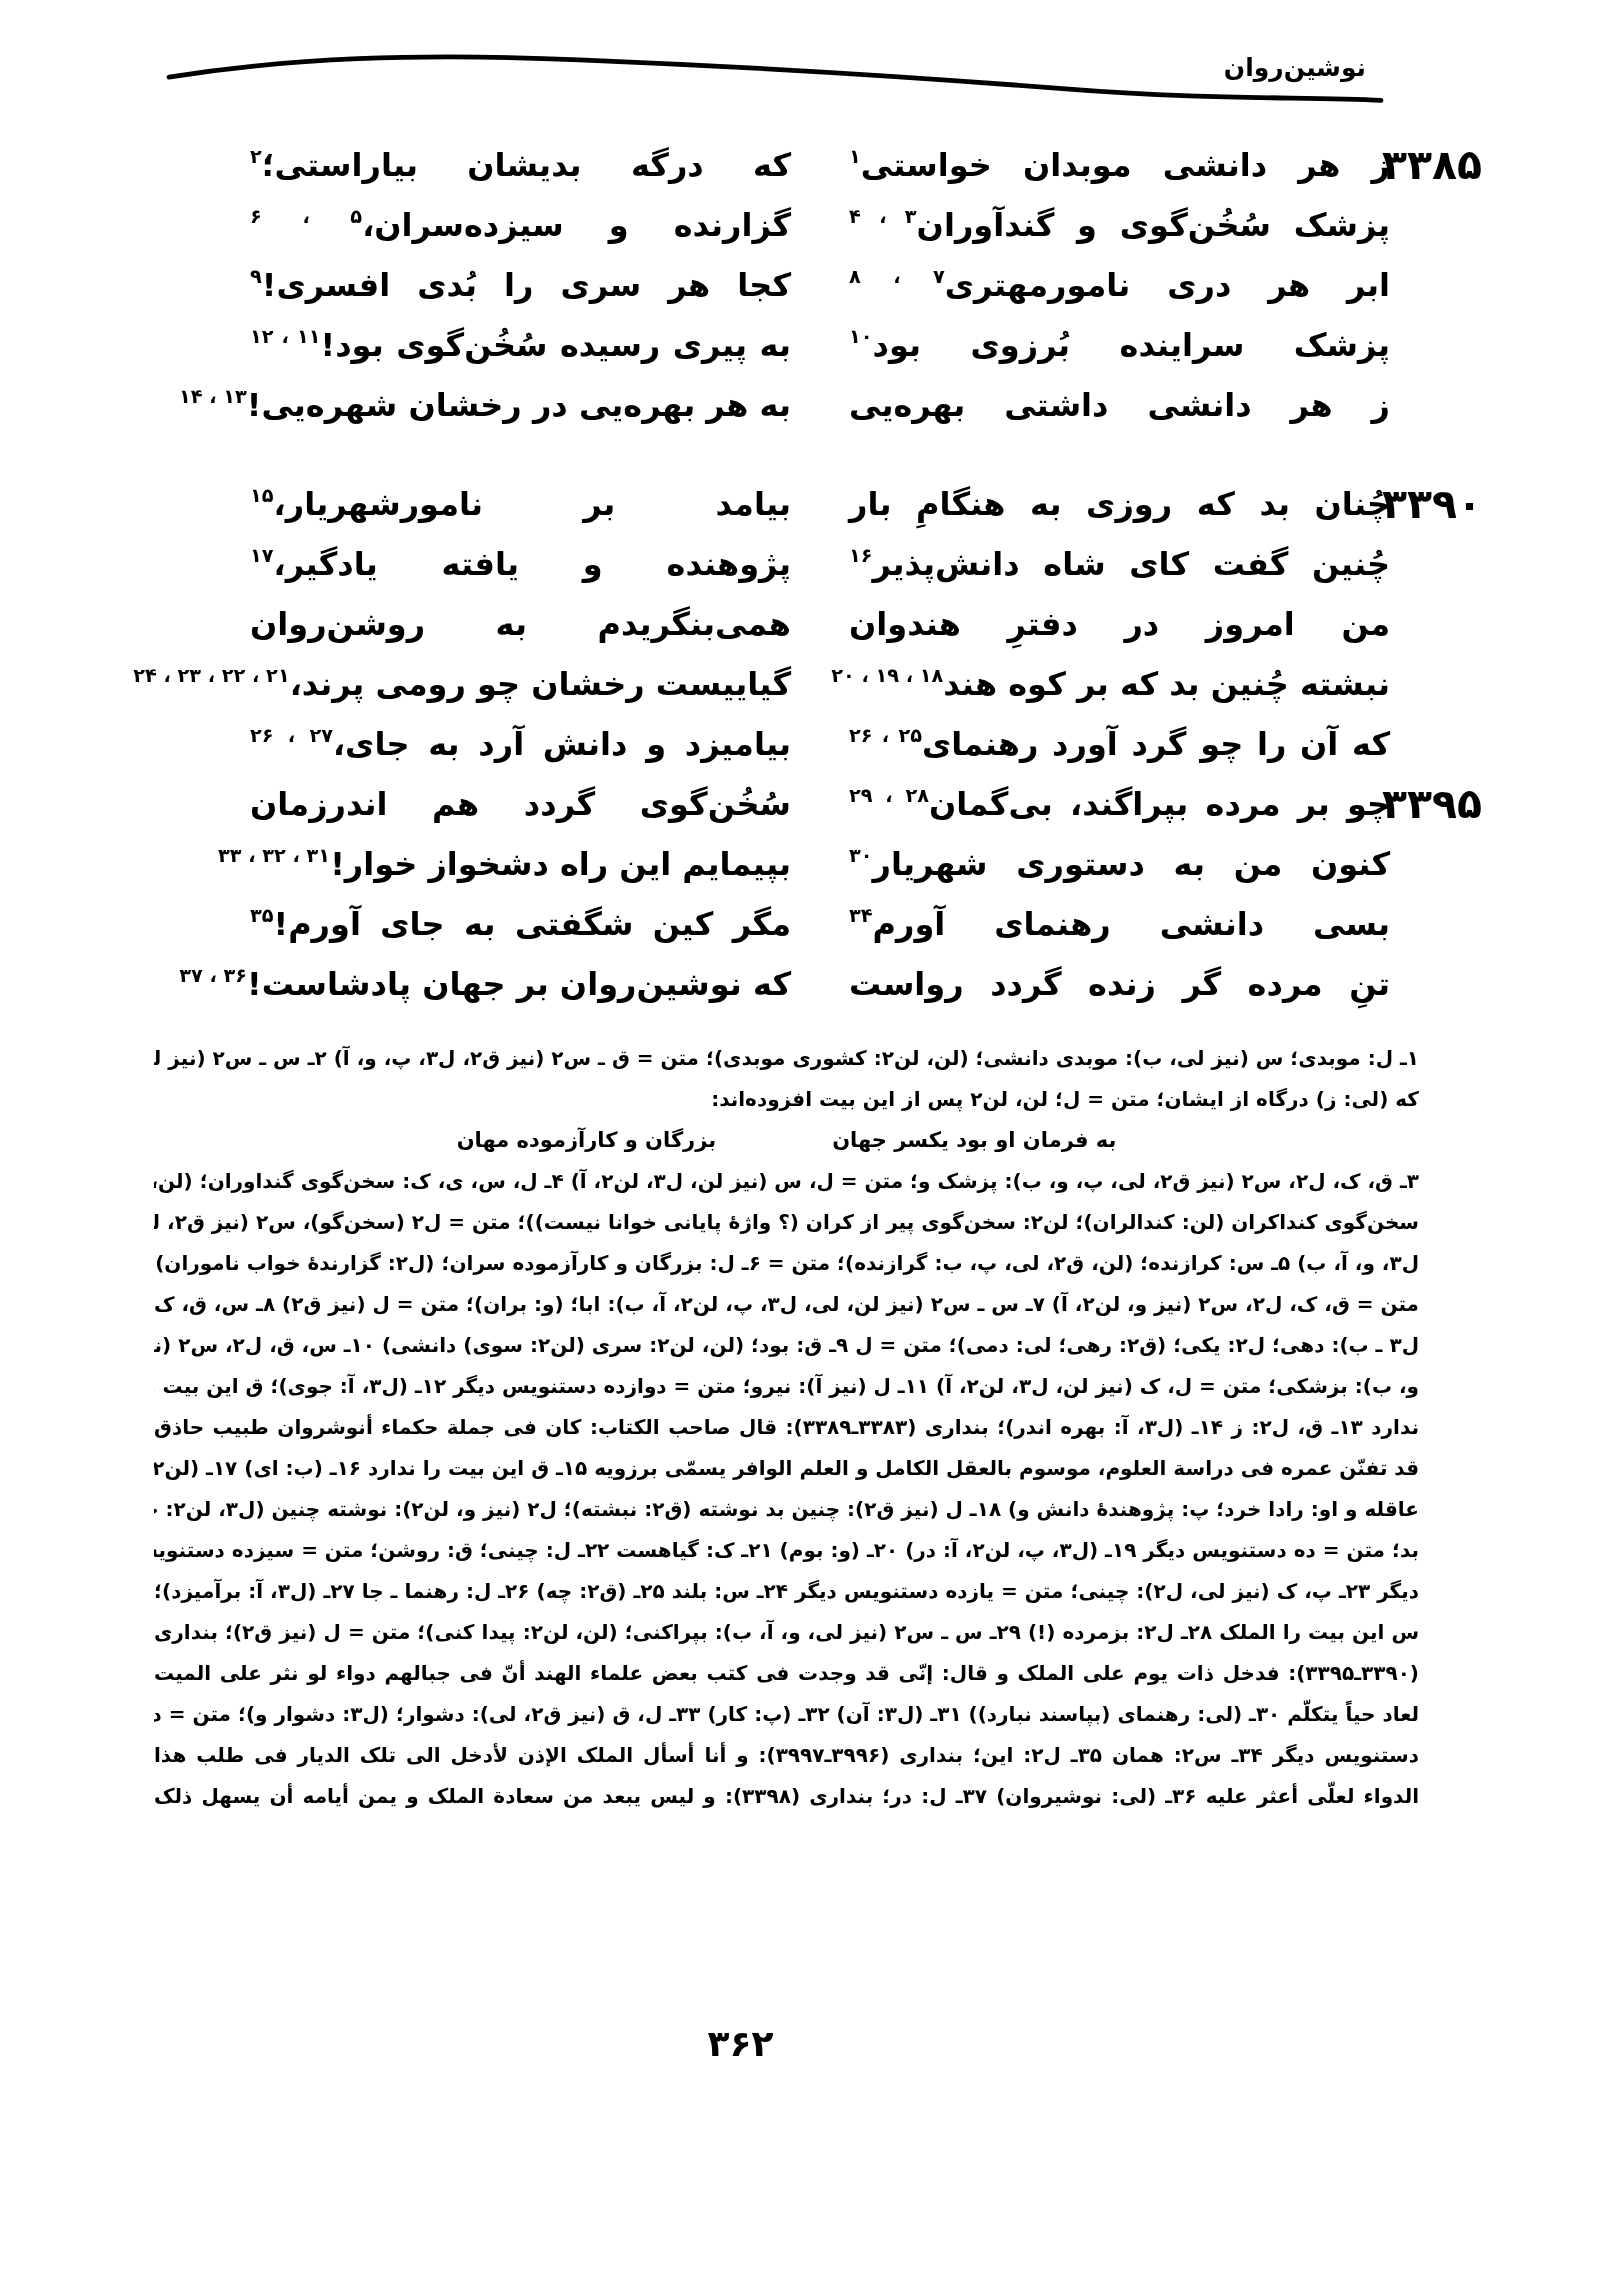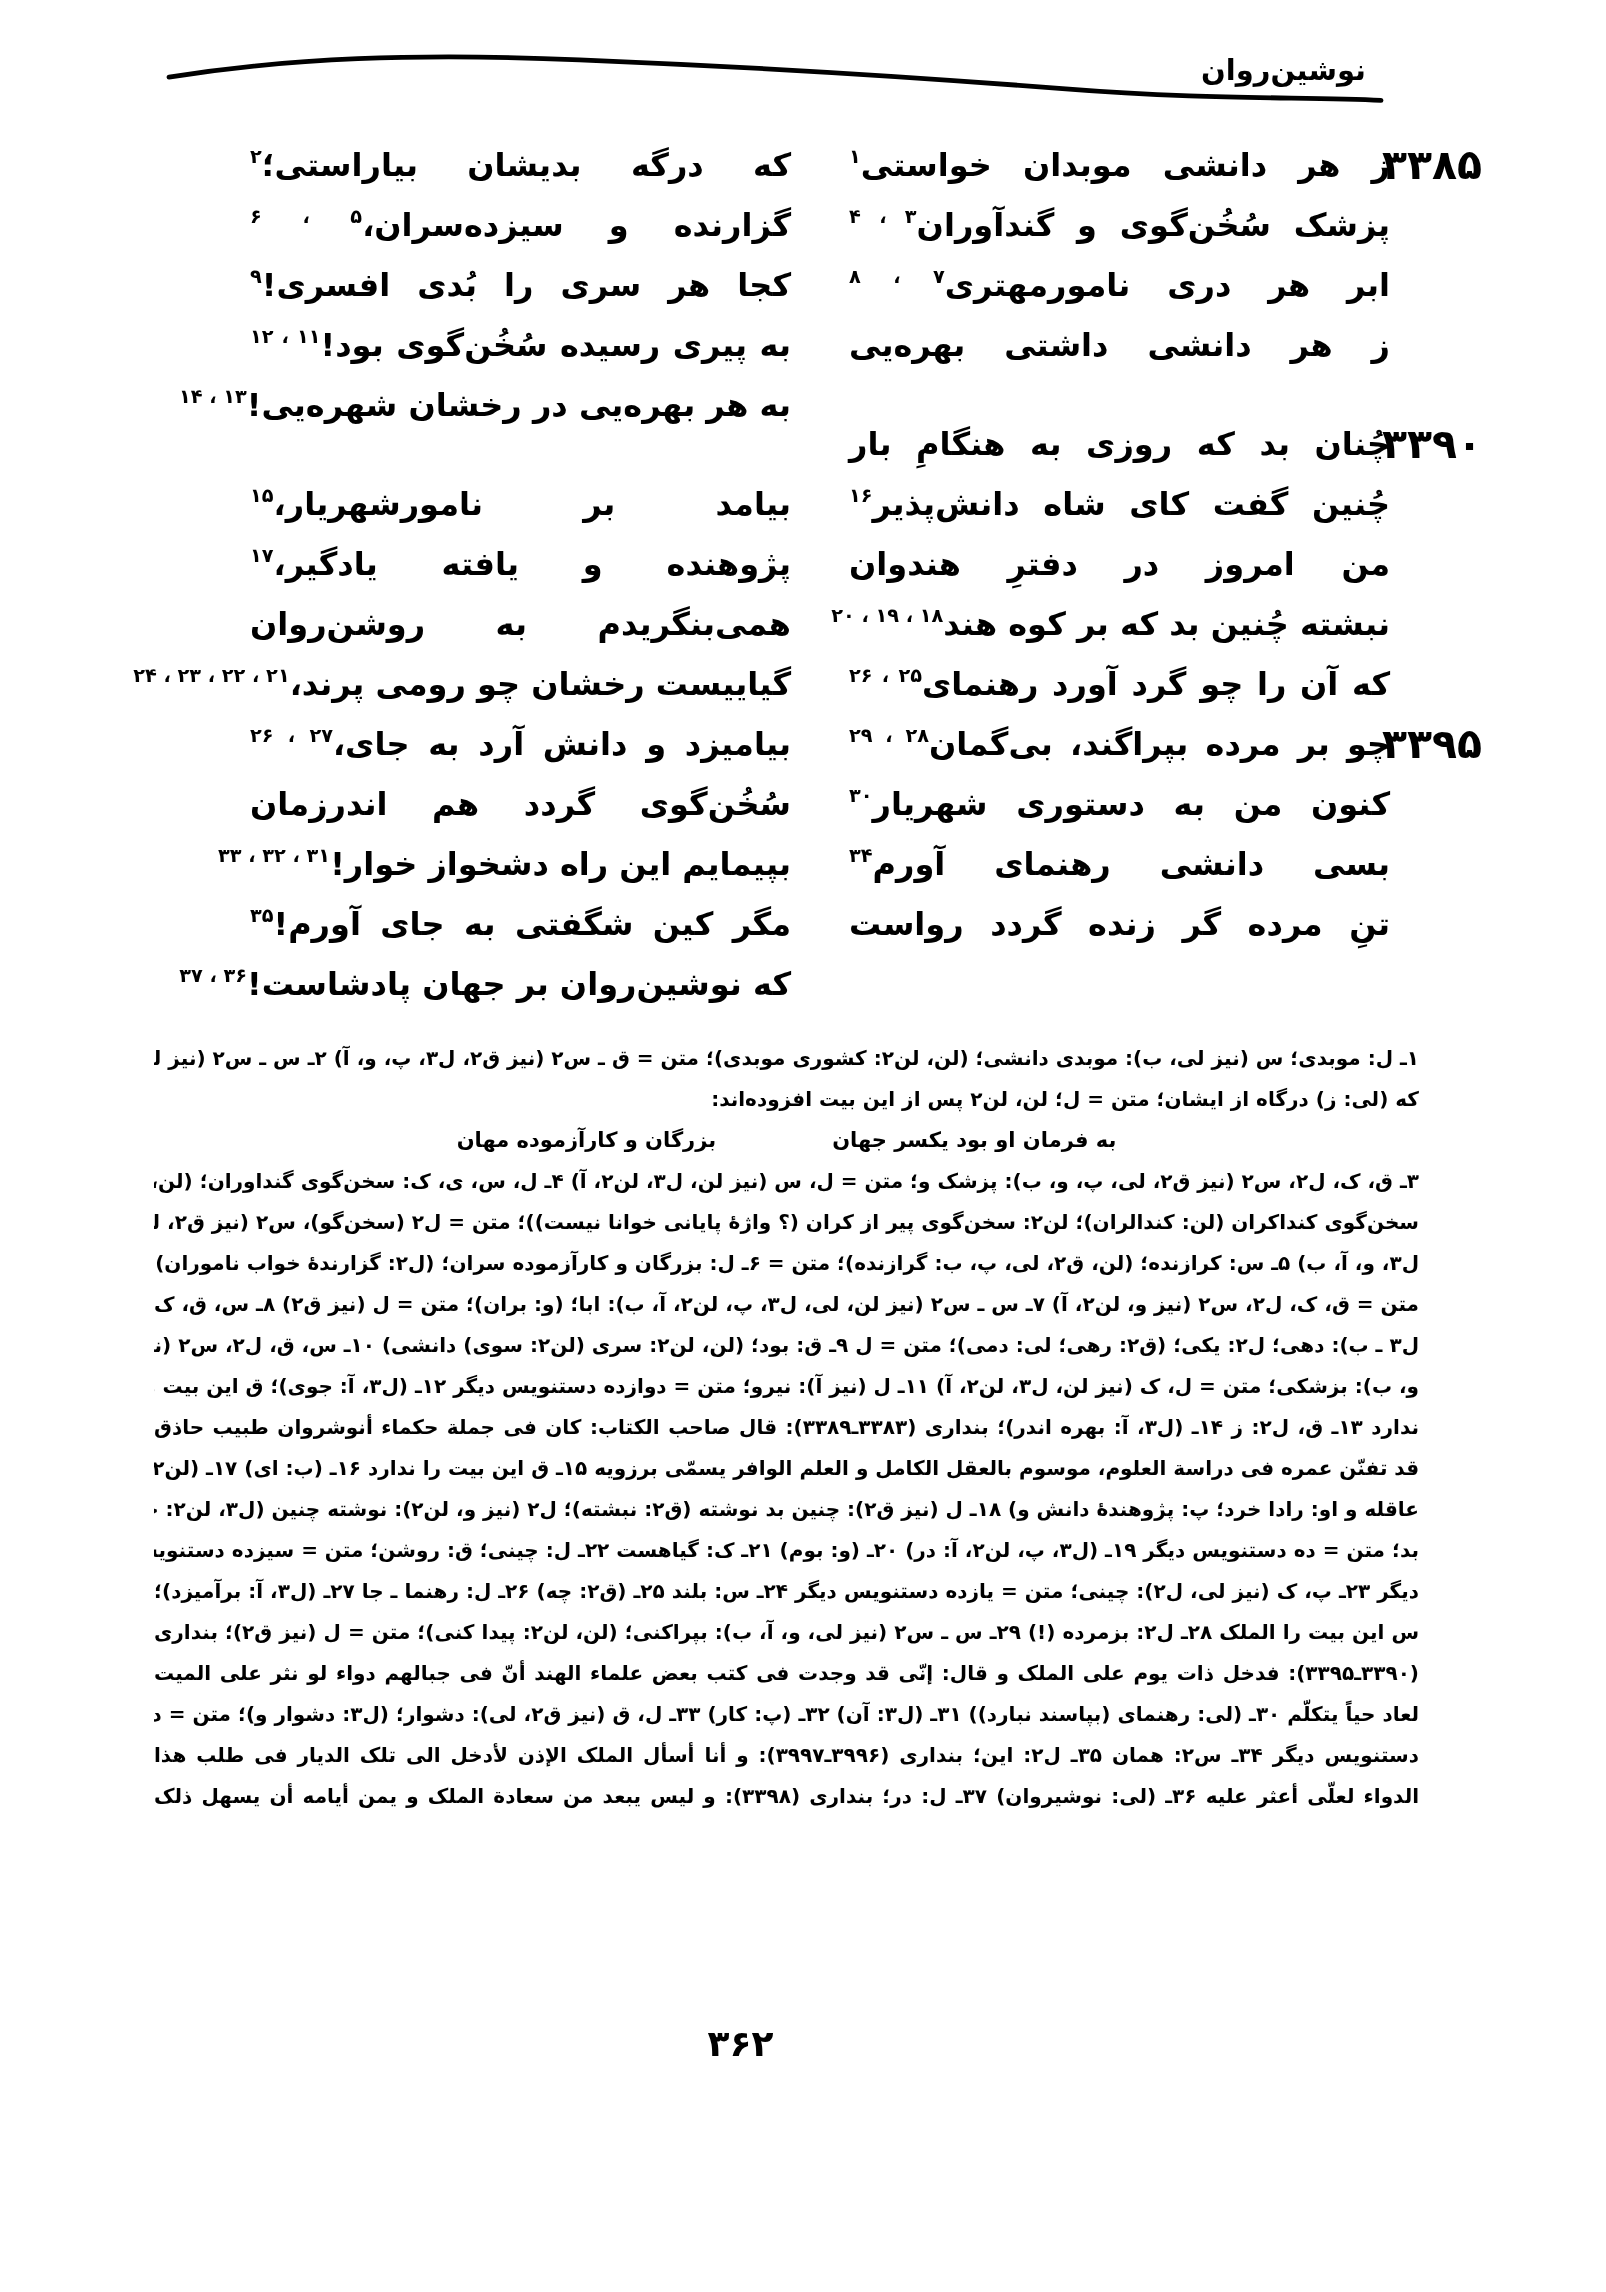--- a/index.html
+++ b/index.html
@@ -3,21 +3,21 @@
 <meta charset="utf-8">
 <style>
   html, body { margin: 0; padding: 0; background: #ffffff; }
   body {
     width: 1607px; height: 2292px; position: relative; overflow: hidden;
     font-family: "DejaVu Sans", sans-serif; color: #000;
   }
   .page { position: absolute; inset: 0; }
   .header-title {
     position: absolute; right: 241px; top: 53px;
-    font-weight: bold; font-size: 29px; direction: rtl;
+    font-weight: bold; font-size: 25px; direction: rtl;
   }
   .header-rule {
     position: absolute; left: 0; top: 0; width: 1607px; height: 135px; pointer-events: none;
   }
   .columns { position: absolute; top: 135px; left: 0; width: 1607px; height: 888px; }
   .col { position: absolute; direction: rtl; }
   .col-right { right: 217px; width: 541px; }
   .col-left { right: 816px; width: 541px; }
   .stanza { margin-bottom: 39px; }
   .verse {
@@ -62,20 +62,23 @@
       <div class="stanza">
         <div class="verse">
           <span class="verse-num">۳۳۸۵</span>
           <span>ز هر دانشی موبدان خواستی</span><sup>۱</sup>
         </div>
         <div class="verse">
           <span>پزشک سُخُن‌گوی و گندآوران</span><sup>۳ ، ۴</sup>
         </div>
         <div class="verse">
           <span>ابر هر دری نامورمهتری</span><sup>۷ ، ۸</sup>
+        </div>
+        <div class="verse">
+          <span>پزشک سراینده بُرزوی بود</span><sup>۱۰</sup>
         </div>
         <div class="verse">
           <span>ز هر دانشی داشتی بهره‌یی</span>
         </div>
       </div>
 
       <div class="stanza">
         <div class="verse">
           <span class="verse-num">۳۳۹۰</span>
           <span>چُنان بد که روزی به هنگامِ بار</span>

